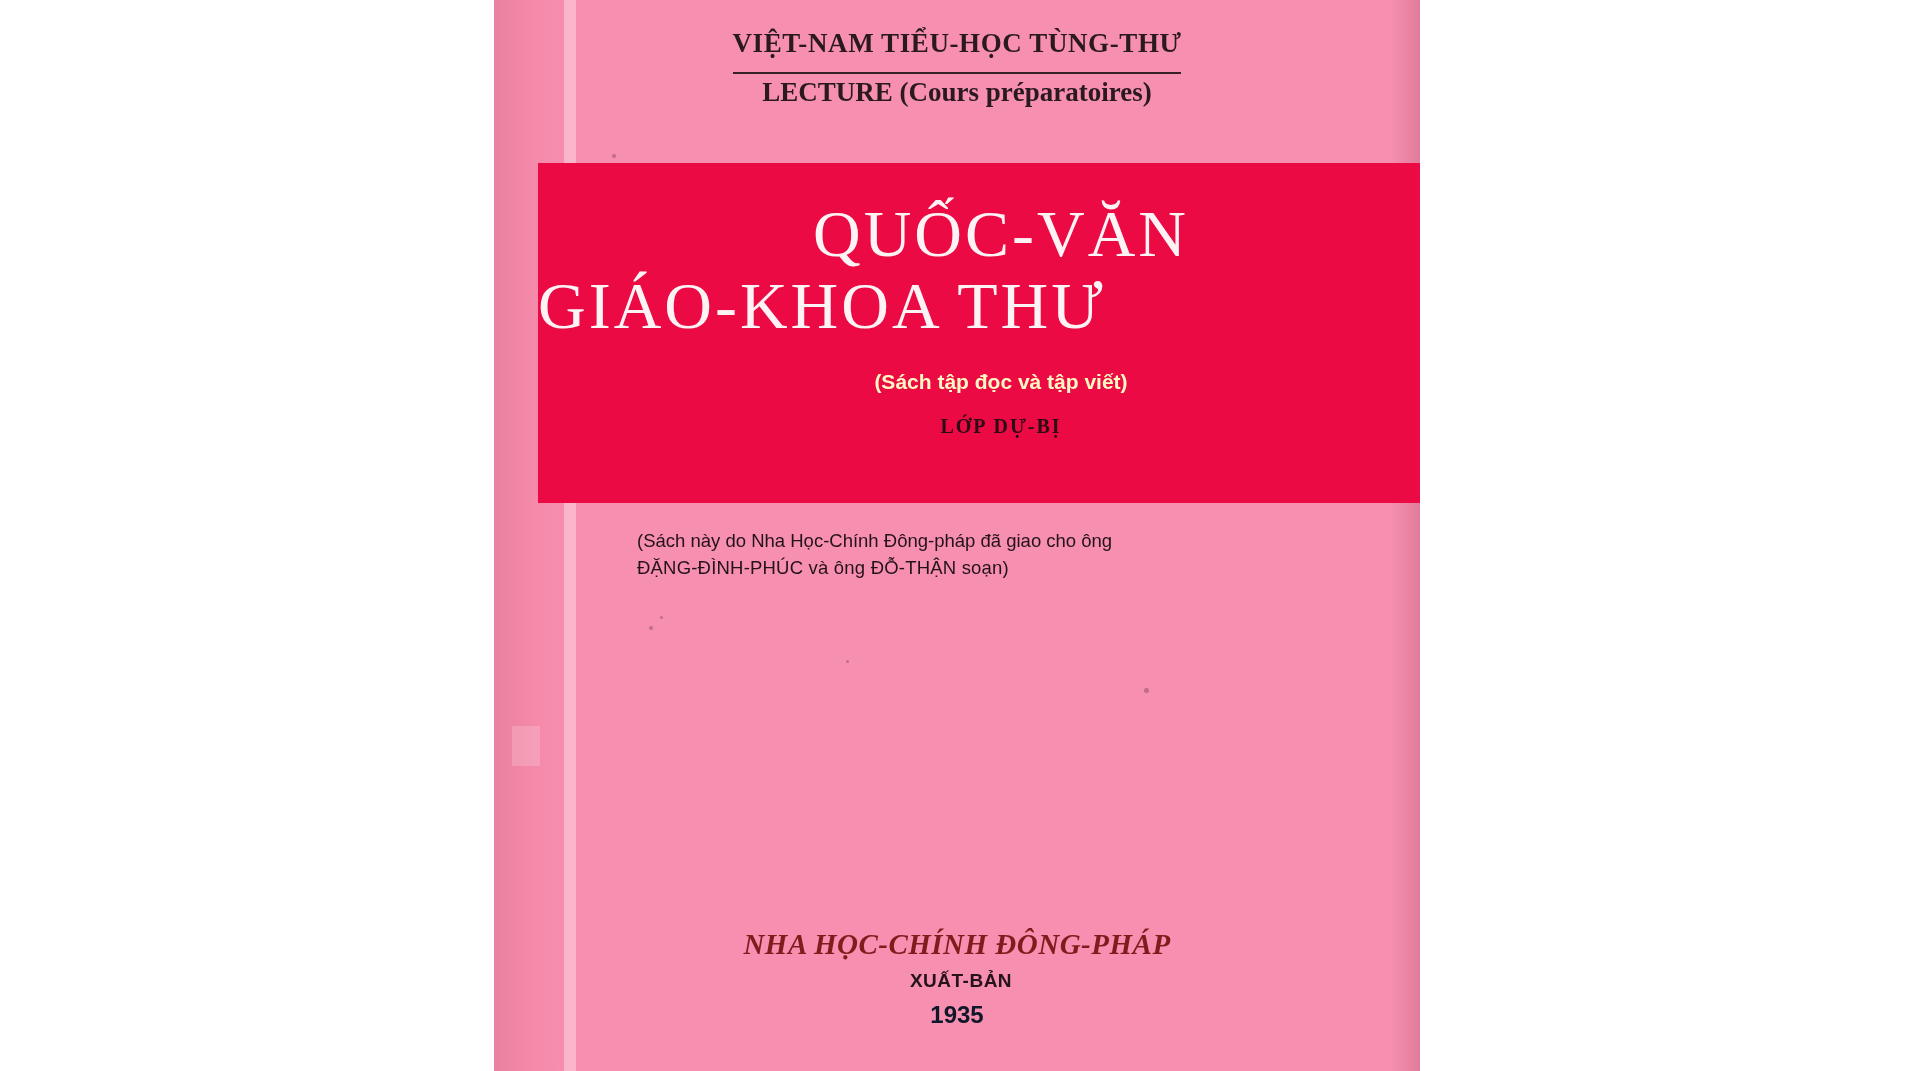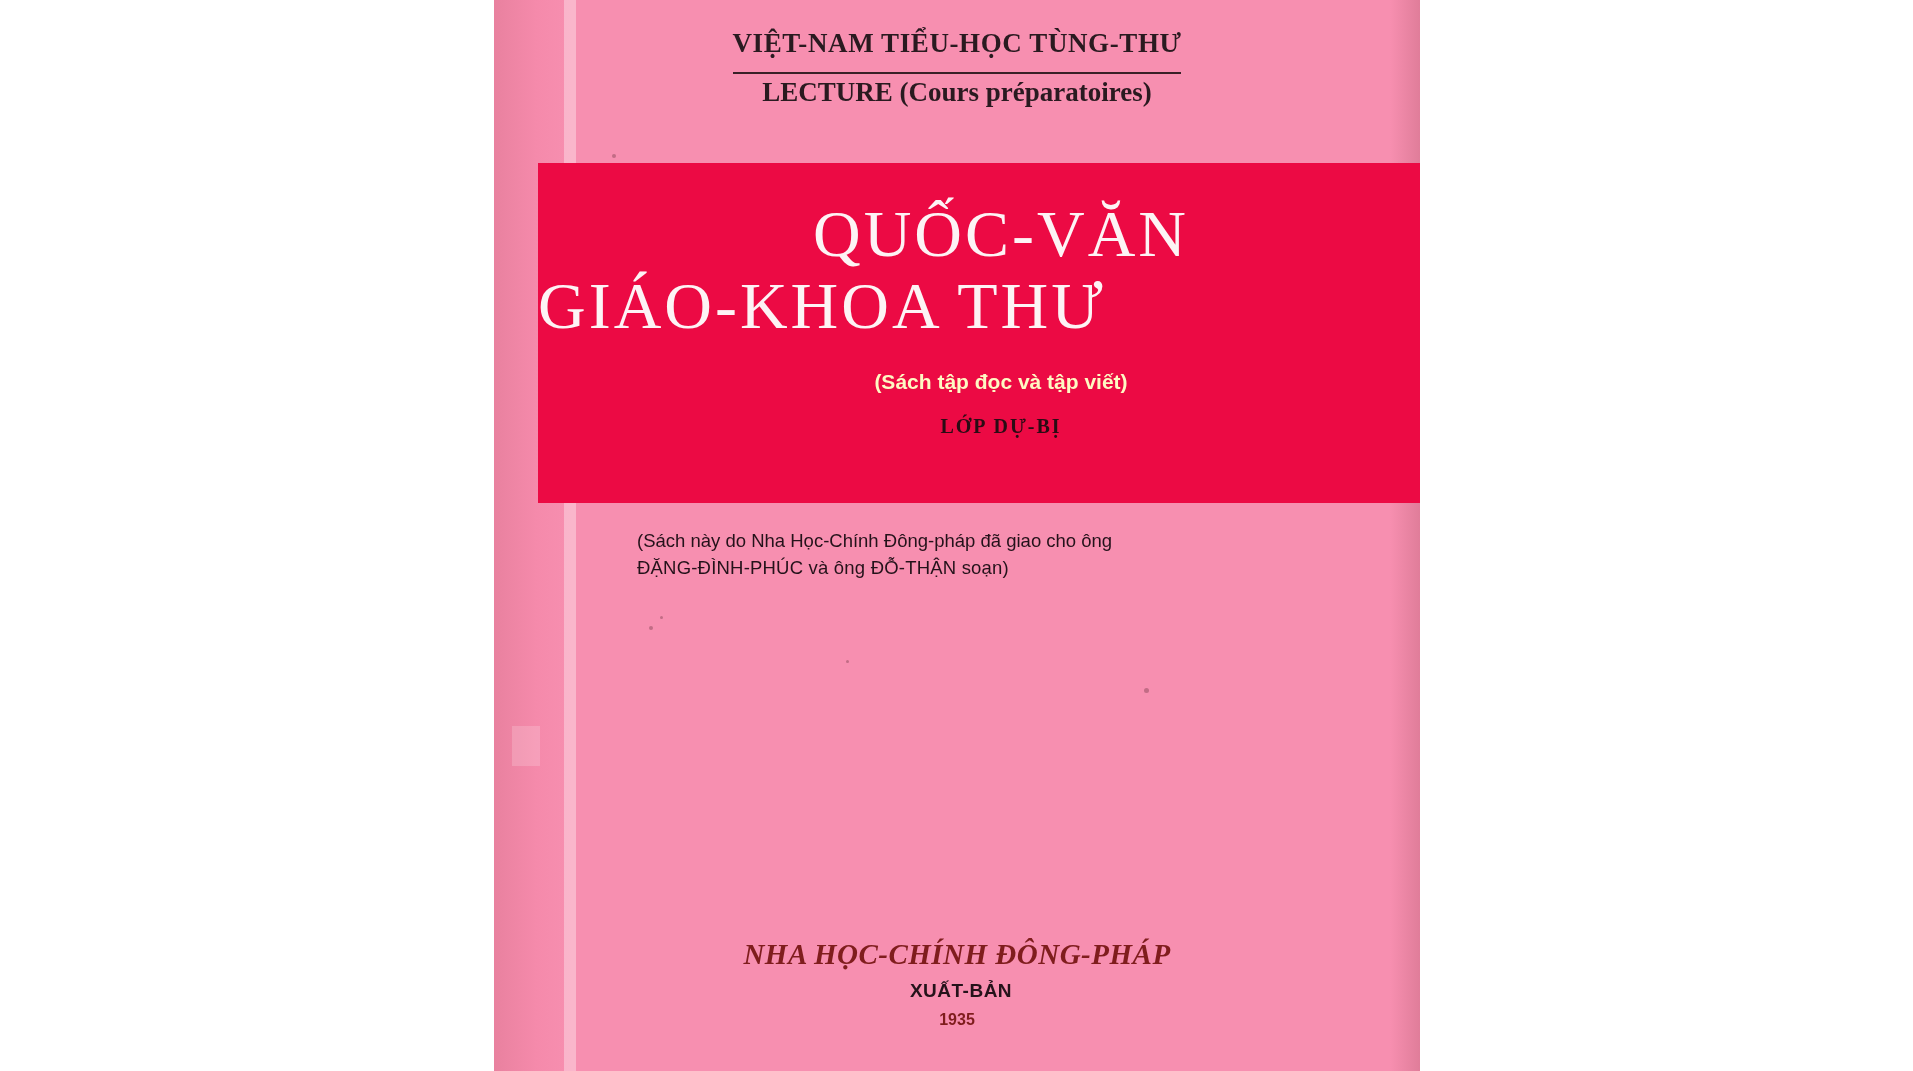--- a/index.html
+++ b/index.html
@@ -187,22 +187,22 @@
     font-weight: bold;
     font-size: 19px;
     letter-spacing: 0.5px;
     color: #25121a;
     margin-left: 8px;
   }
   .imprint-year {
     margin-top: 9px;
     font-family: "Liberation Sans", sans-serif;
     font-weight: bold;
-    font-size: 16px;
-    color: #7f1d1d;
+    font-size: 24px;
+    color: #0f172a;
   }
   
   .speck {
     position: absolute;
     background: #8d4a5c;
     border-radius: 50%;
     opacity: 0.5;
   }
   .patch {
     position: absolute;

